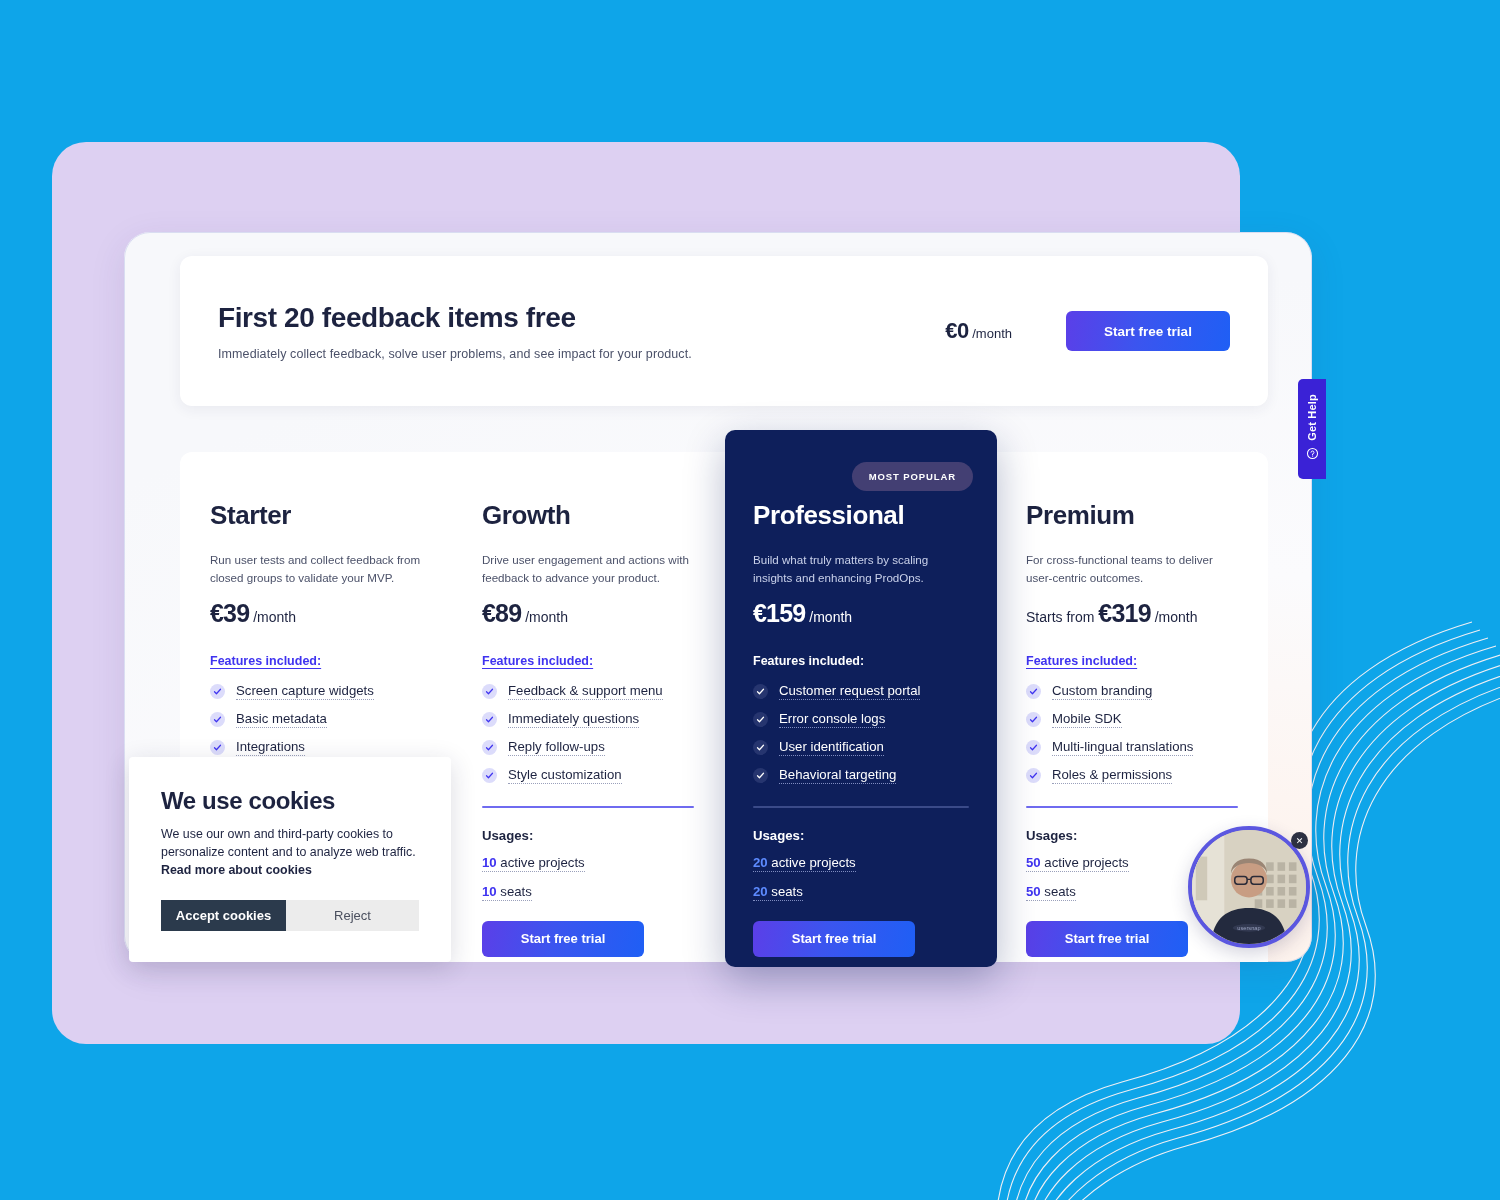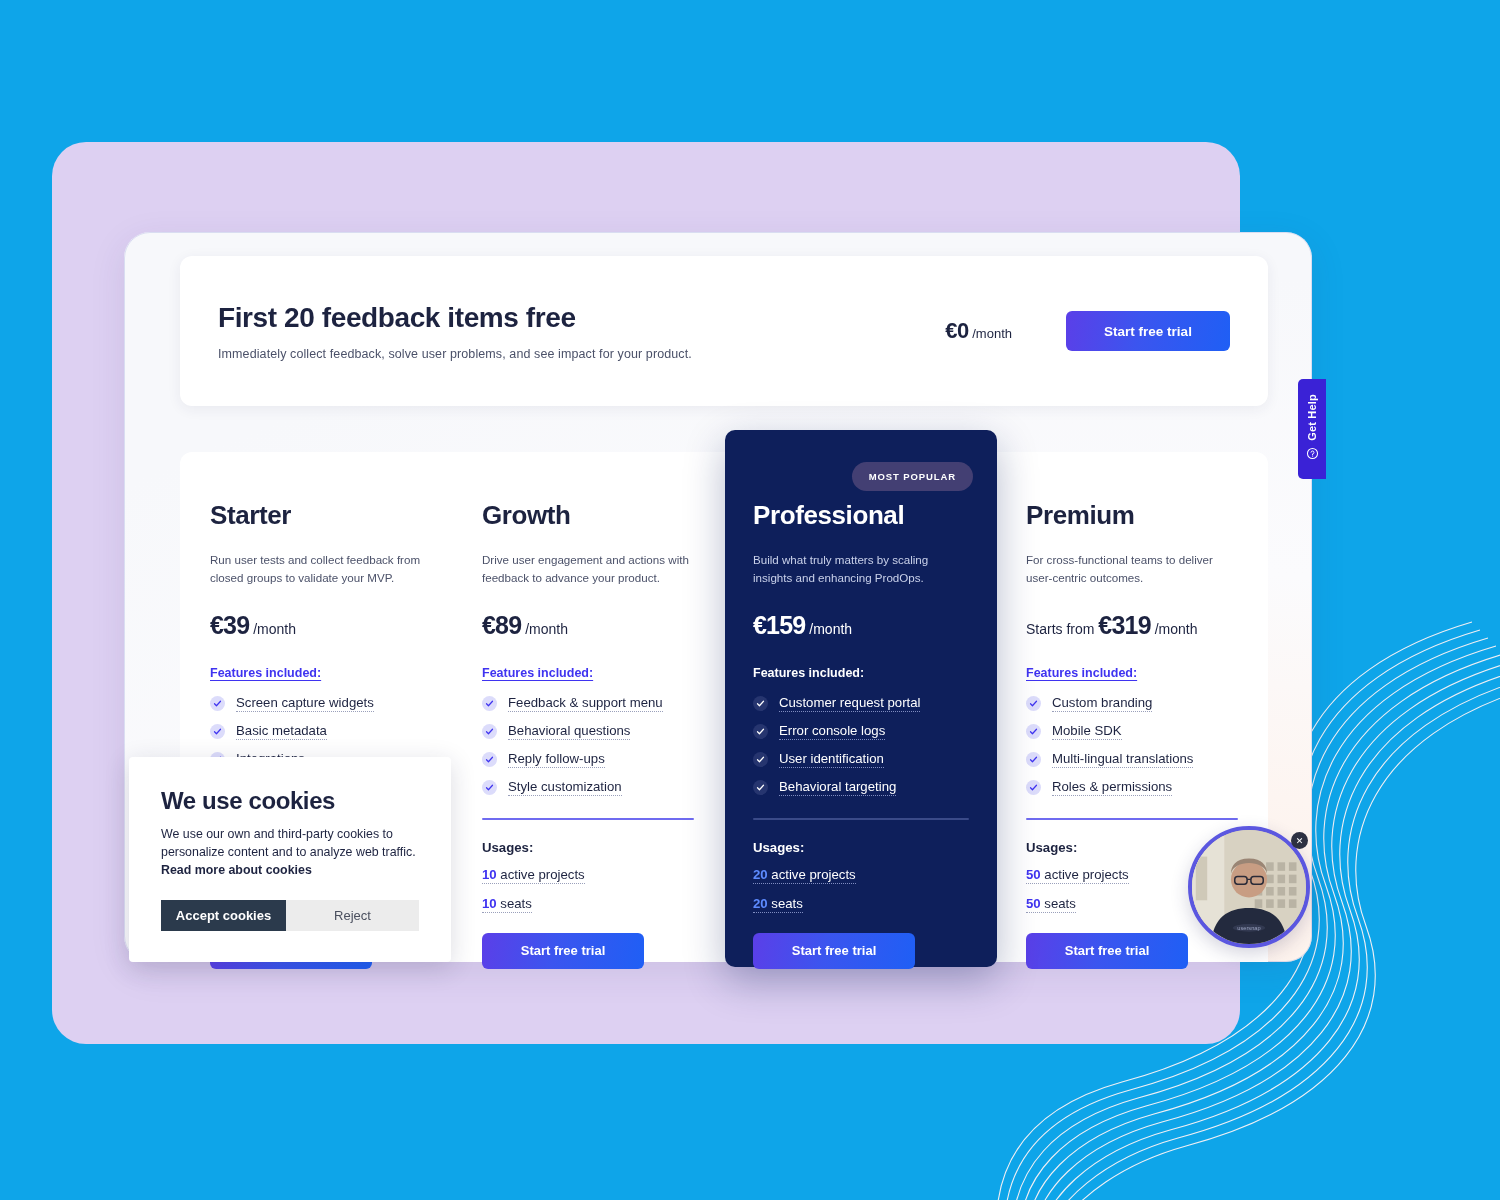--- a/index.html
+++ b/index.html
@@ -139,21 +139,21 @@
     color: #1d2340;
     letter-spacing: -0.4px;
   }
   .plan-desc {
     margin-top: 20px;
     font-size: 11.6px;
     line-height: 1.55;
     color: #4b5169;
   }
   .plan-price {
-    margin-top: 24px;
+    margin-top: 12px;
     font-size: 14px;
     color: #1d2340;
     white-space: nowrap;
   }
   .plan-price .amt { font-size: 25px; font-weight: 700; letter-spacing: -0.8px; }
   .plan-price .per { font-size: 14px; color: #1d2340; }
 
   .feat-head {
     margin-top: 26px;
     font-size: 12.5px;
@@ -472,21 +472,21 @@
               </svg>
             </span>
           <span class="feat-label">Feedback &amp; support menu</span>
         </li>
         <li class="feat-item">
           <span class="check">
               <svg width="9" height="9" viewBox="0 0 12 12">
                 <path d="M2 6.3 L4.6 9 L10 3" fill="none" stroke="#3f33f0" stroke-width="1.6" stroke-linecap="round" stroke-linejoin="round"></path>
               </svg>
             </span>
-          <span class="feat-label">Behavioral questions</span>
+          <span class="feat-label">Immediately questions</span>
         </li>
         <li class="feat-item">
           <span class="check">
               <svg width="9" height="9" viewBox="0 0 12 12">
                 <path d="M2 6.3 L4.6 9 L10 3" fill="none" stroke="#3f33f0" stroke-width="1.6" stroke-linecap="round" stroke-linejoin="round"></path>
               </svg>
             </span>
           <span class="feat-label">Reply follow-ups</span>
         </li>
         <li class="feat-item">

